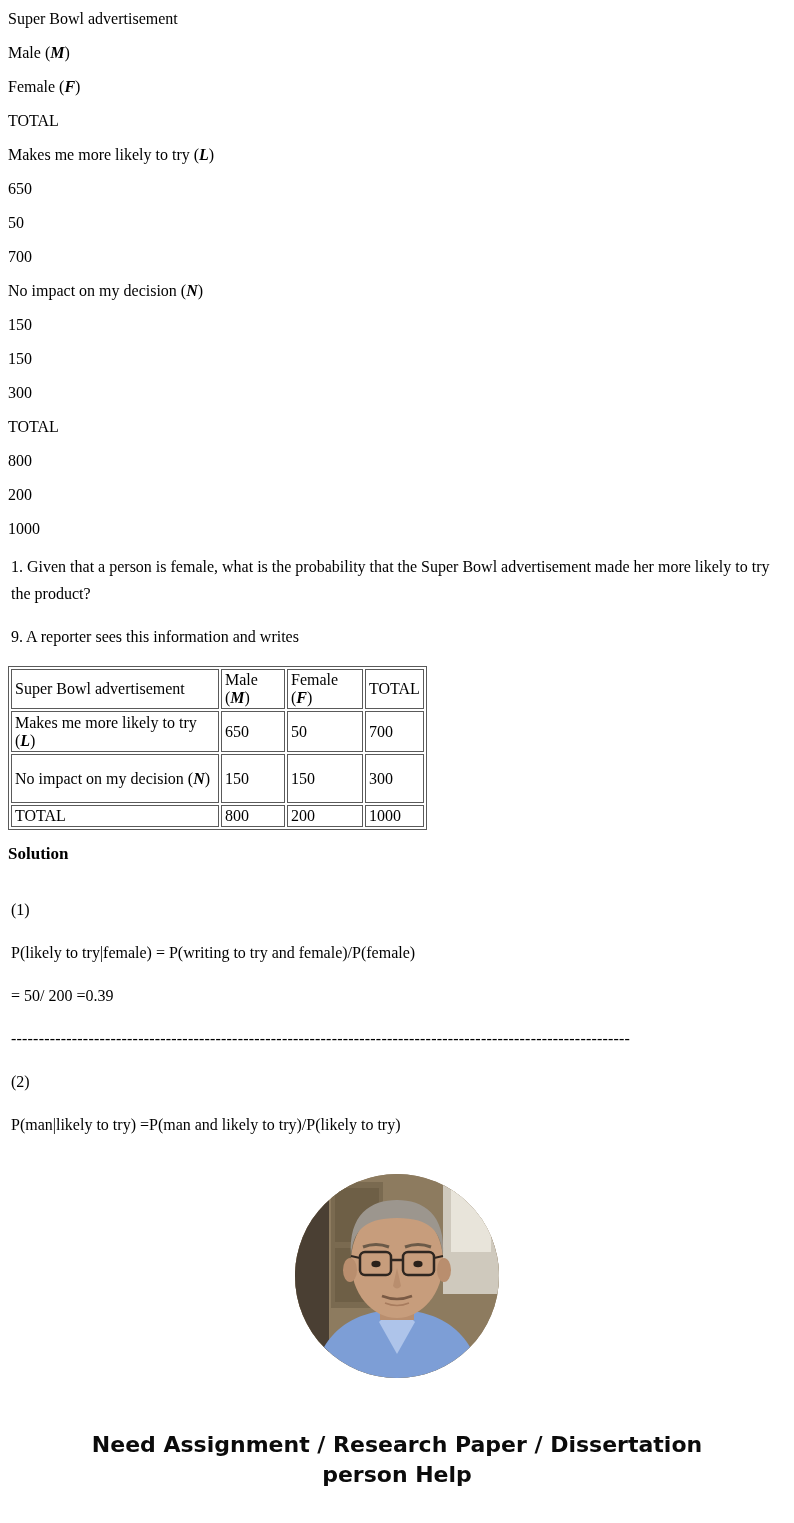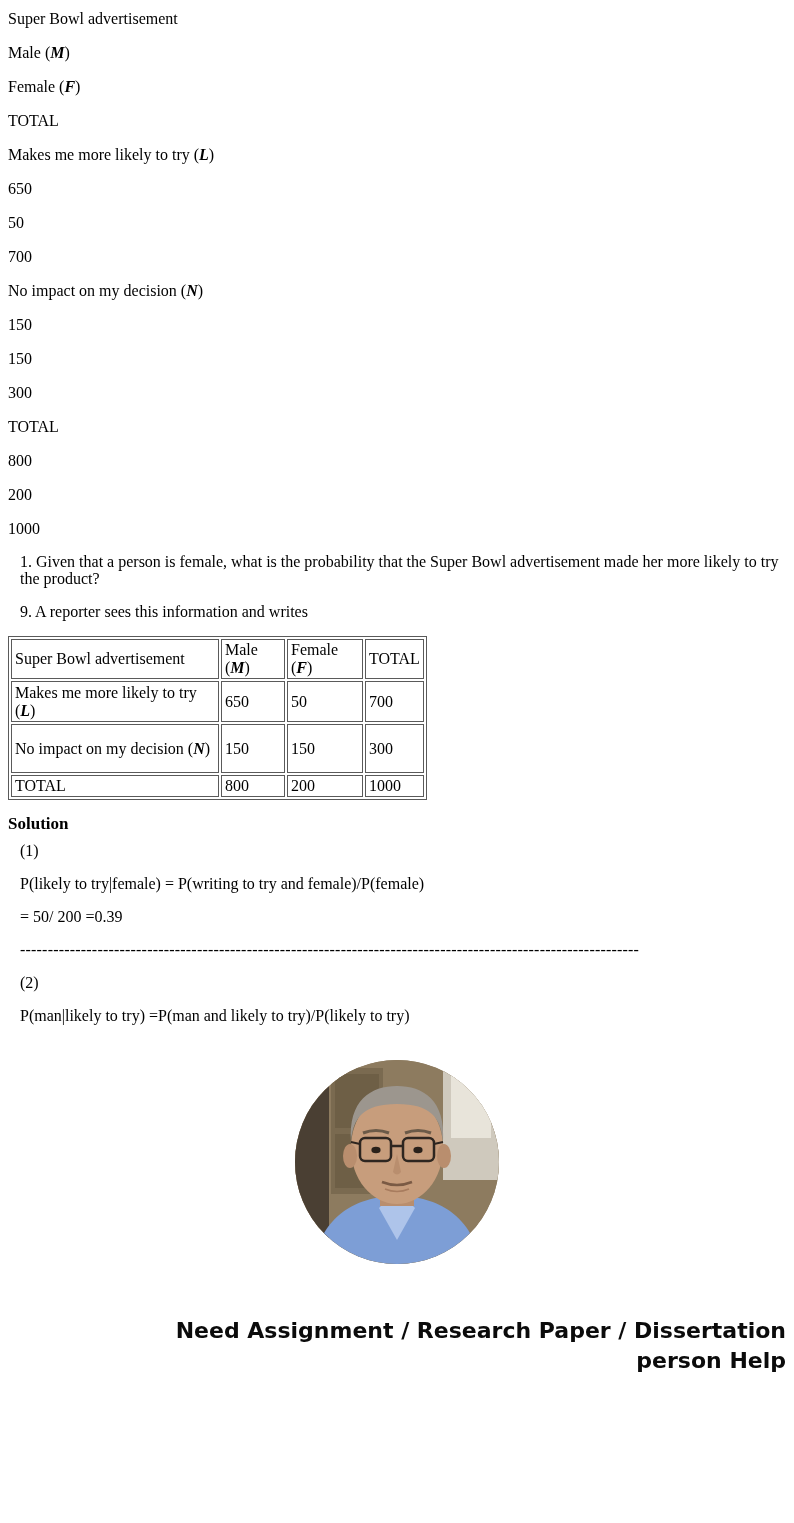--- a/index.html
+++ b/index.html
@@ -10,21 +10,21 @@
     background: #ffffff;
     color: #000000;
     font-family: "Liberation Serif", serif;
     font-size: 16px;
     padding: 9px 8px 0 8px;
     overflow: hidden;
   }
   p { margin: 0 0 15px 0; line-height: 19px; }
   .it { }
   .bi { font-style: italic; font-weight: bold; }
-  .para { margin: 0 0 16px 12px; line-height: 17px; }
+  .para { margin: 0 0 16px 3px; line-height: 27px; }
   .divider { white-space: nowrap; overflow: hidden; letter-spacing: 0.2px; }
 
   table.grid {
     border-collapse: separate;
     border-spacing: 2px;
     border: 1px solid #5a5a5a;
     margin: 2px 0 14px 0;
   }
   table.grid td {
     border: 1px solid #5a5a5a;
@@ -36,40 +36,40 @@
   td.c2 { width: 76px; }
   td.c3 { width: 48px; }
   tr.r-head td { height: 40px; }
   tr.r1 td { height: 41px; }
   tr.r2 td { height: 49px; }
   tr.r3 td { height: 16px; }
 
   .sol-head {
     font-size: 17px;
     font-weight: bold;
-    margin: 6px 0 8px 0;
+    margin: 6px 0 32px 0;
     font-family: "Liberation Serif", serif;
   }
 
   .photo-wrap {
     margin-top: 36px;
     display: flex;
     justify-content: center;
   }
   .photo {
     width: 204px;
     height: 204px;
     border-radius: 50%;
     overflow: hidden;
     background: #8d7b5f;
   }
 
   .footer {
     margin-top: 52px;
-    text-align: right;
+    text-align: center;
     font-family: "DejaVu Sans", sans-serif;
     font-weight: bold;
     font-size: 22px;
     line-height: 30px;
     color: #0b0b0b;
   }
 </style>
 </head>
 <body>
 

